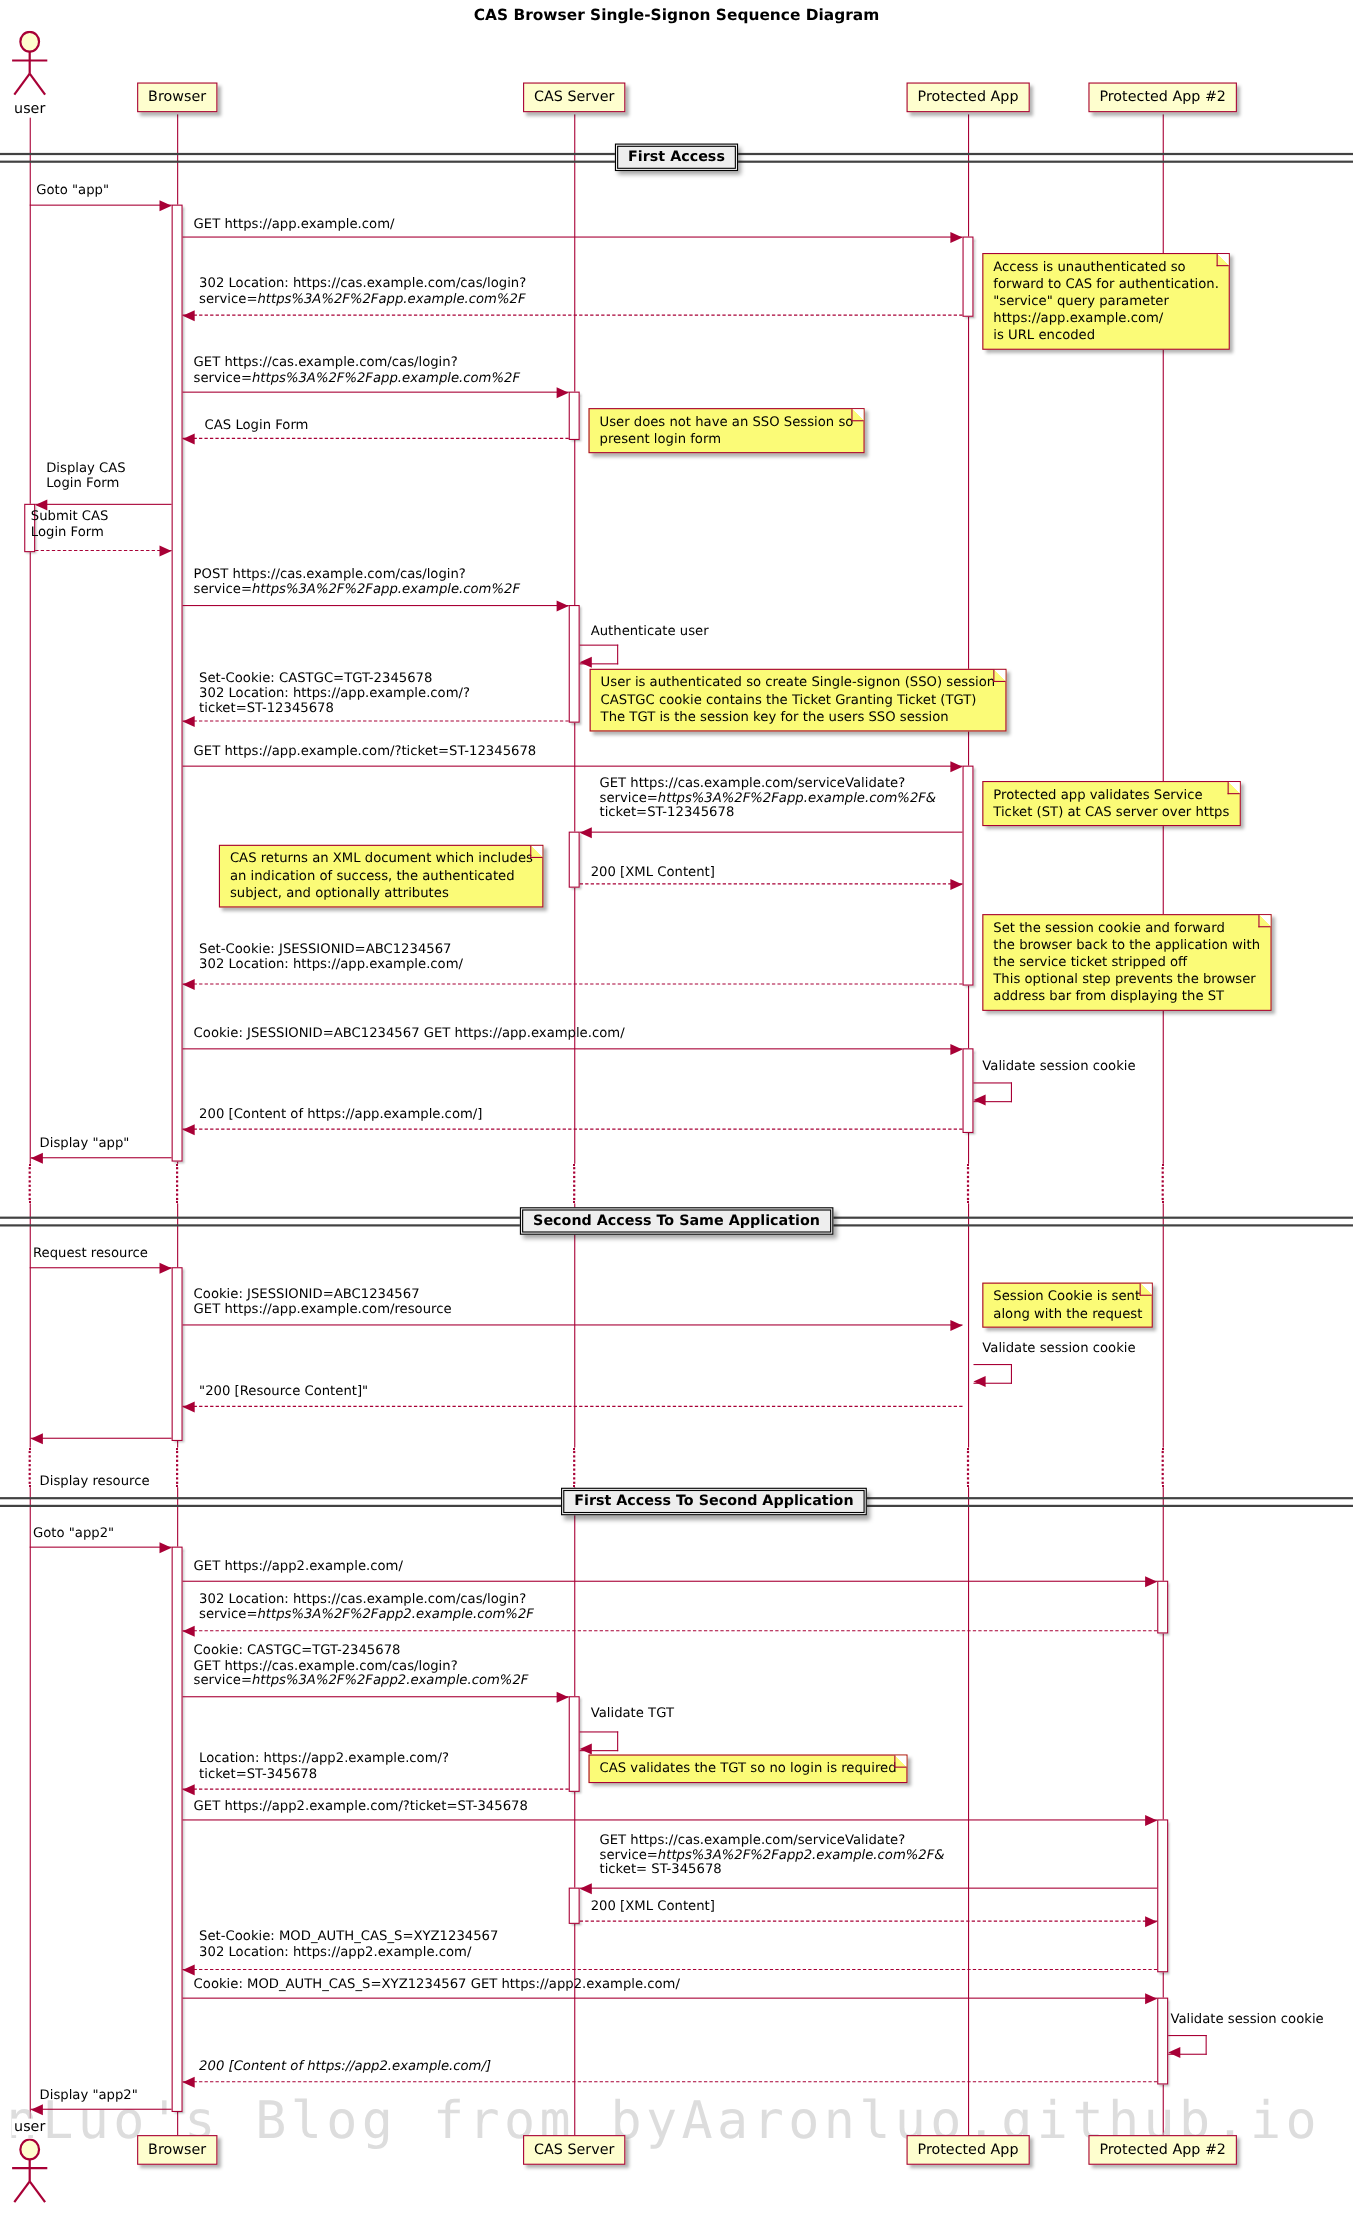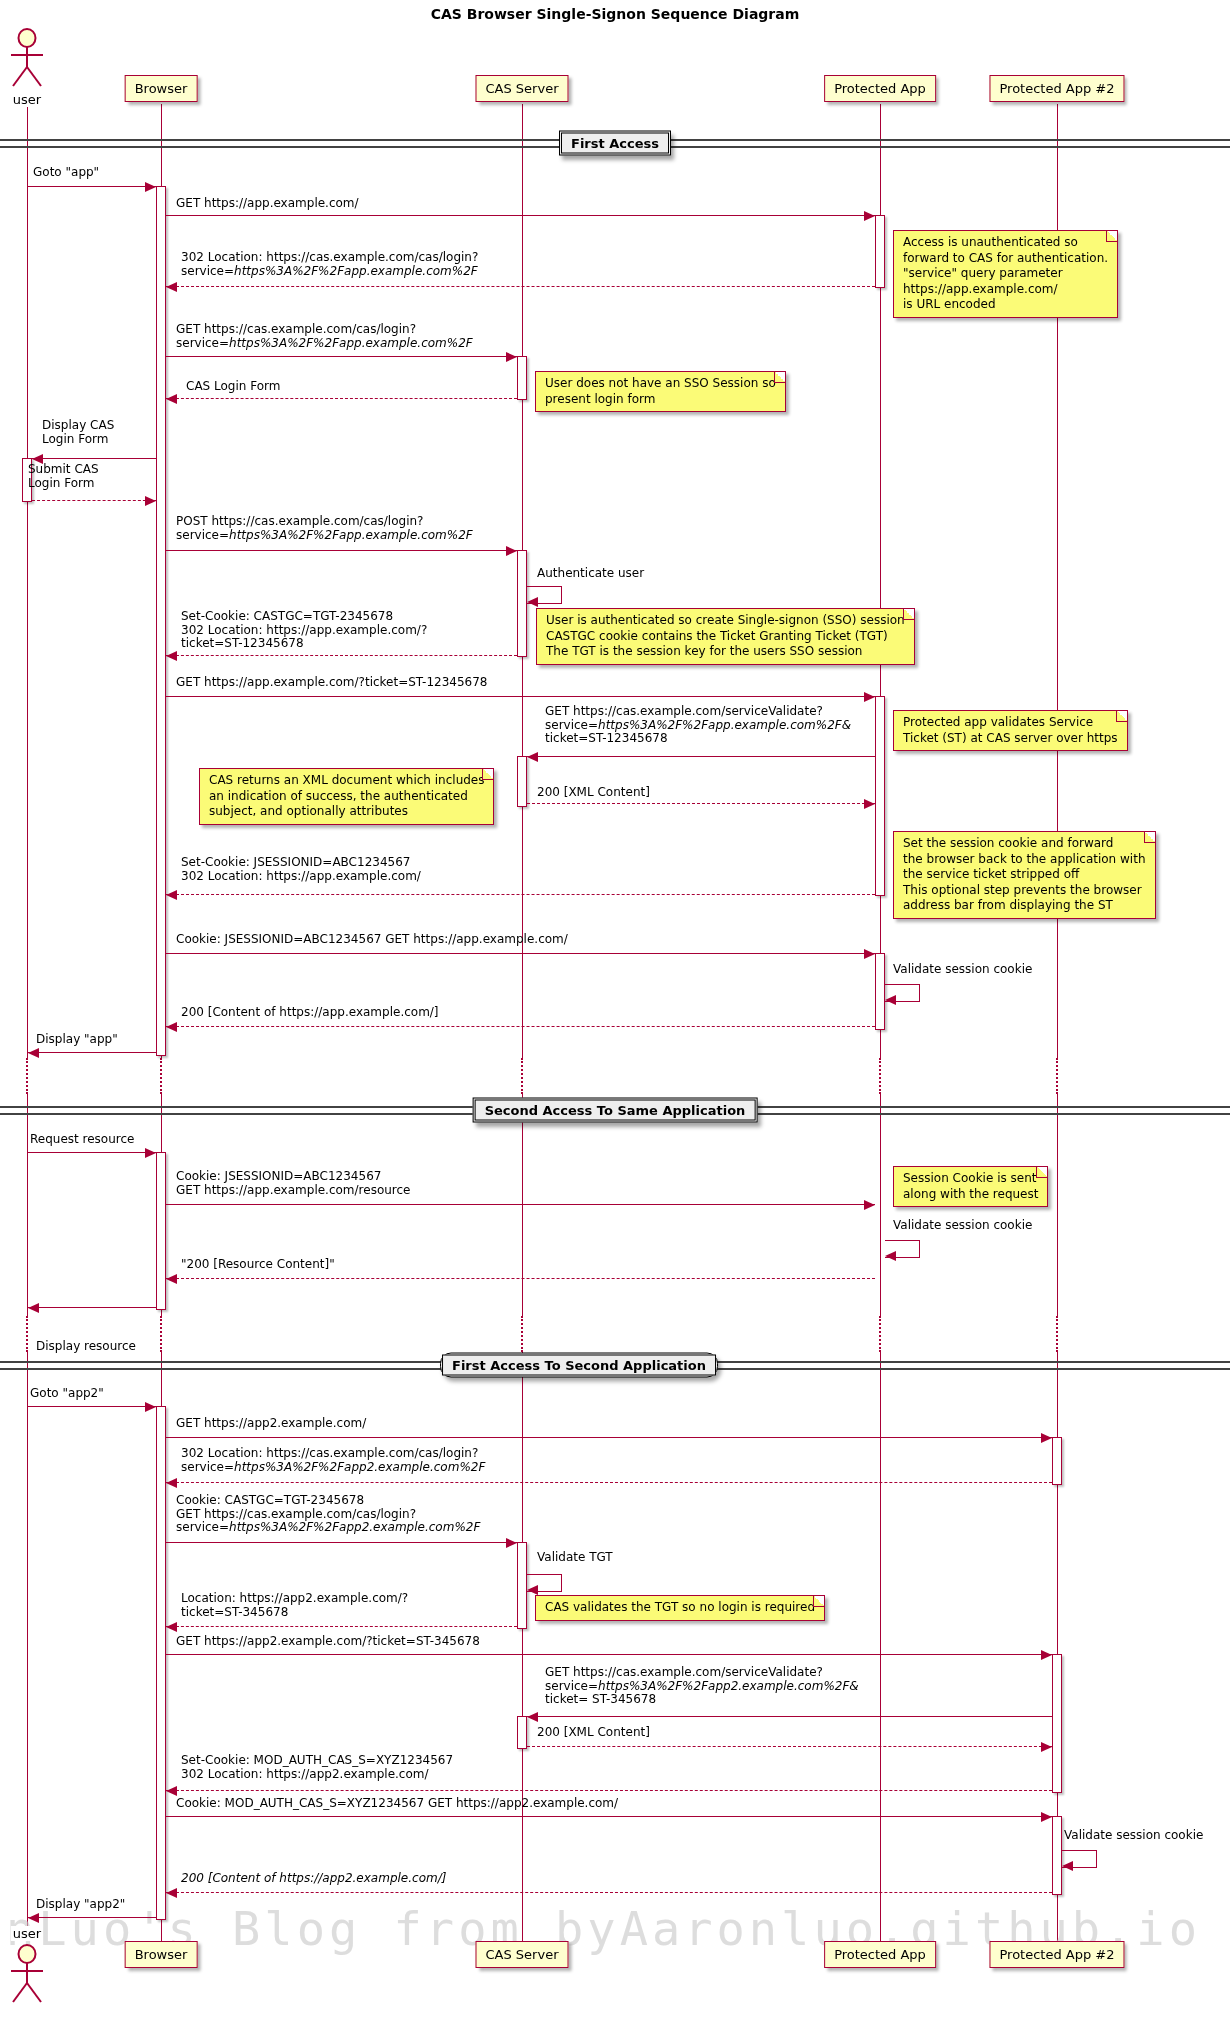--- a/index.html
+++ b/index.html
@@ -78,21 +78,21 @@
     <div class="divlabel" style="left: 615px; top: 143px;">
       <div class="inner">First Access</div>
     </div>
     <div class="divline" style="top: 1106px;"></div>
     <div class="divline" style="top: 1113px;"></div>
     <div class="divlabel" style="left: 615px; top: 1110px;">
       <div class="inner">Second Access To Same Application</div>
     </div>
     <div class="divline" style="top: 1361px;"></div>
     <div class="divline" style="top: 1368px;"></div>
-    <div class="divlabel" style="left: 579px; top: 1365px; border-radius: 11px;">
+    <div class="divlabel" style="left: 649px; top: 1365px;">
       <div class="inner">First Access To Second Application</div>
     </div>
     <div class="activation" style="left: 22px; top: 458px; height: 42px;"></div>
     <div class="activation" style="left: 156px; top: 186px; height: 868px;"></div>
     <div class="activation" style="left: 156px; top: 1152px; height: 156px;"></div>
     <div class="activation" style="left: 156px; top: 1406px; height: 512px;"></div>
     <div class="activation" style="left: 517px; top: 356px; height: 42px;"></div>
     <div class="activation" style="left: 517px; top: 550px; height: 105px;"></div>
     <div class="activation" style="left: 517px; top: 756px; height: 49px;"></div>
     <div class="activation" style="left: 517px; top: 1542px; height: 85px;"></div>

